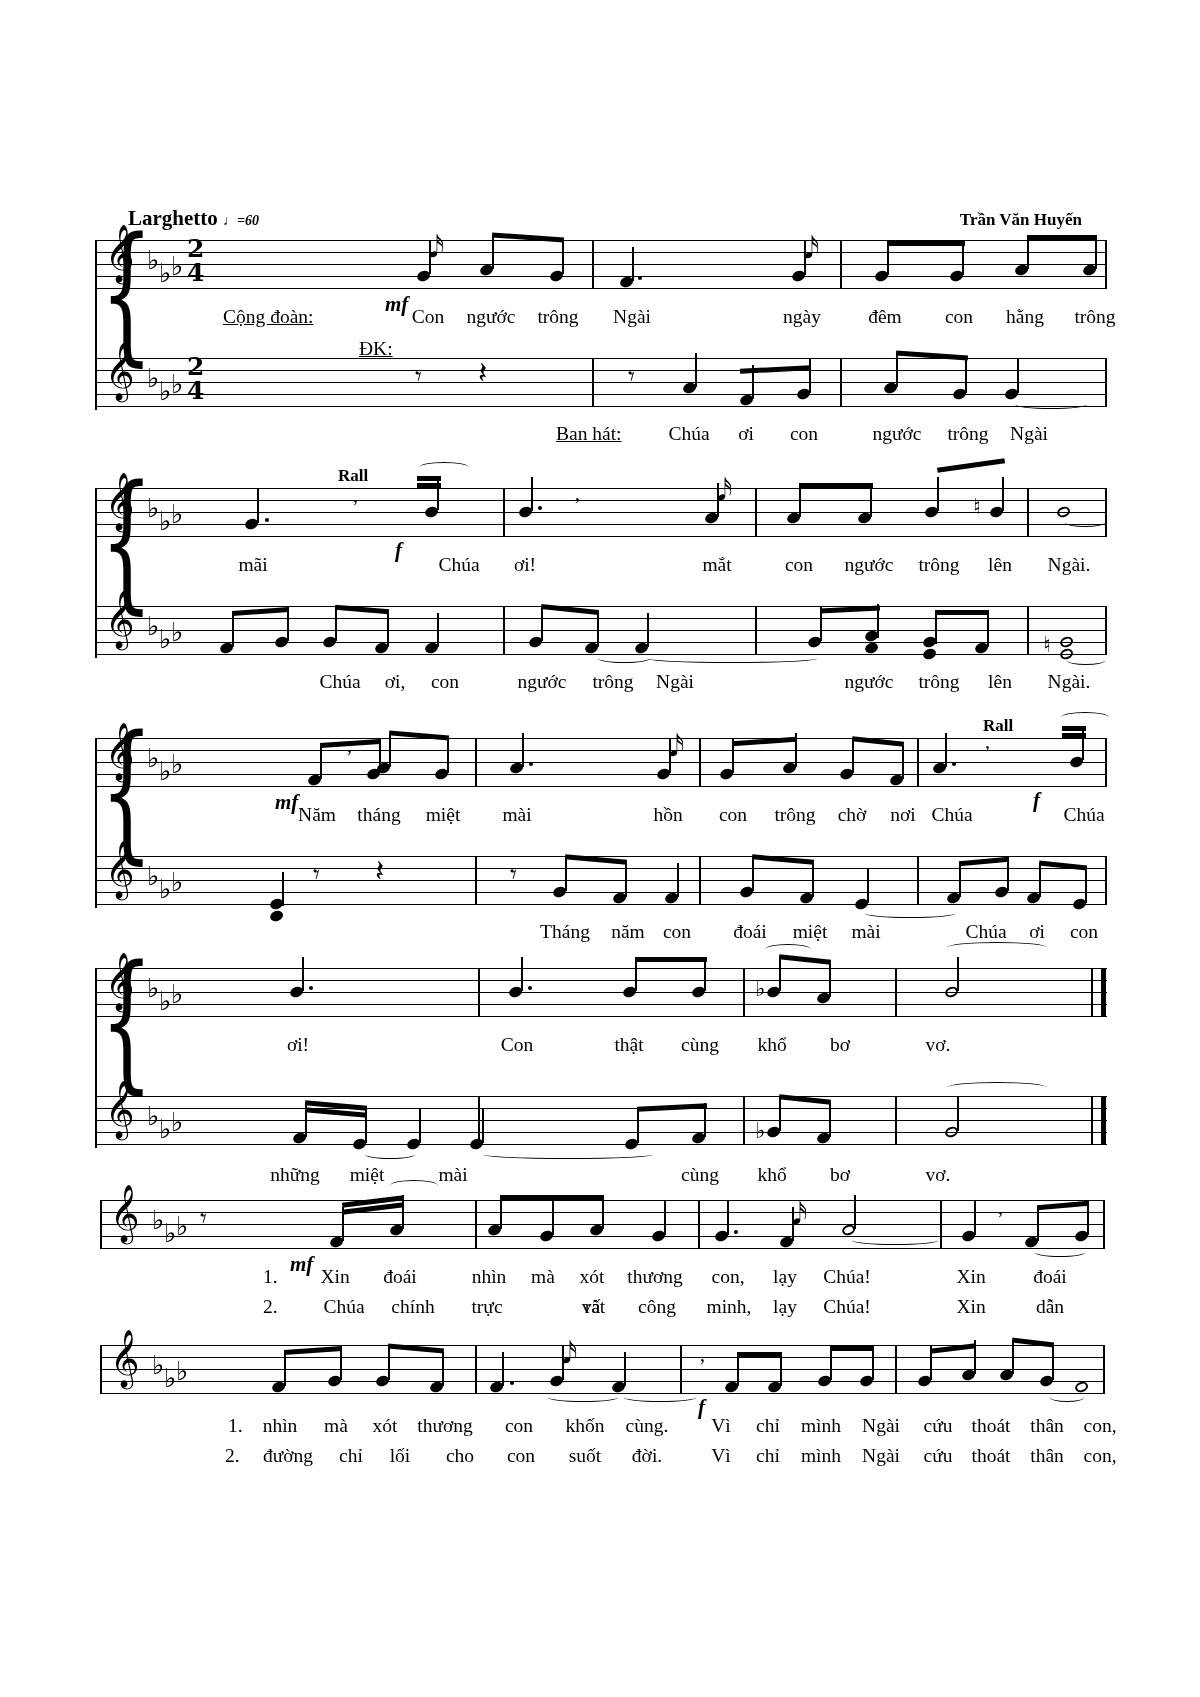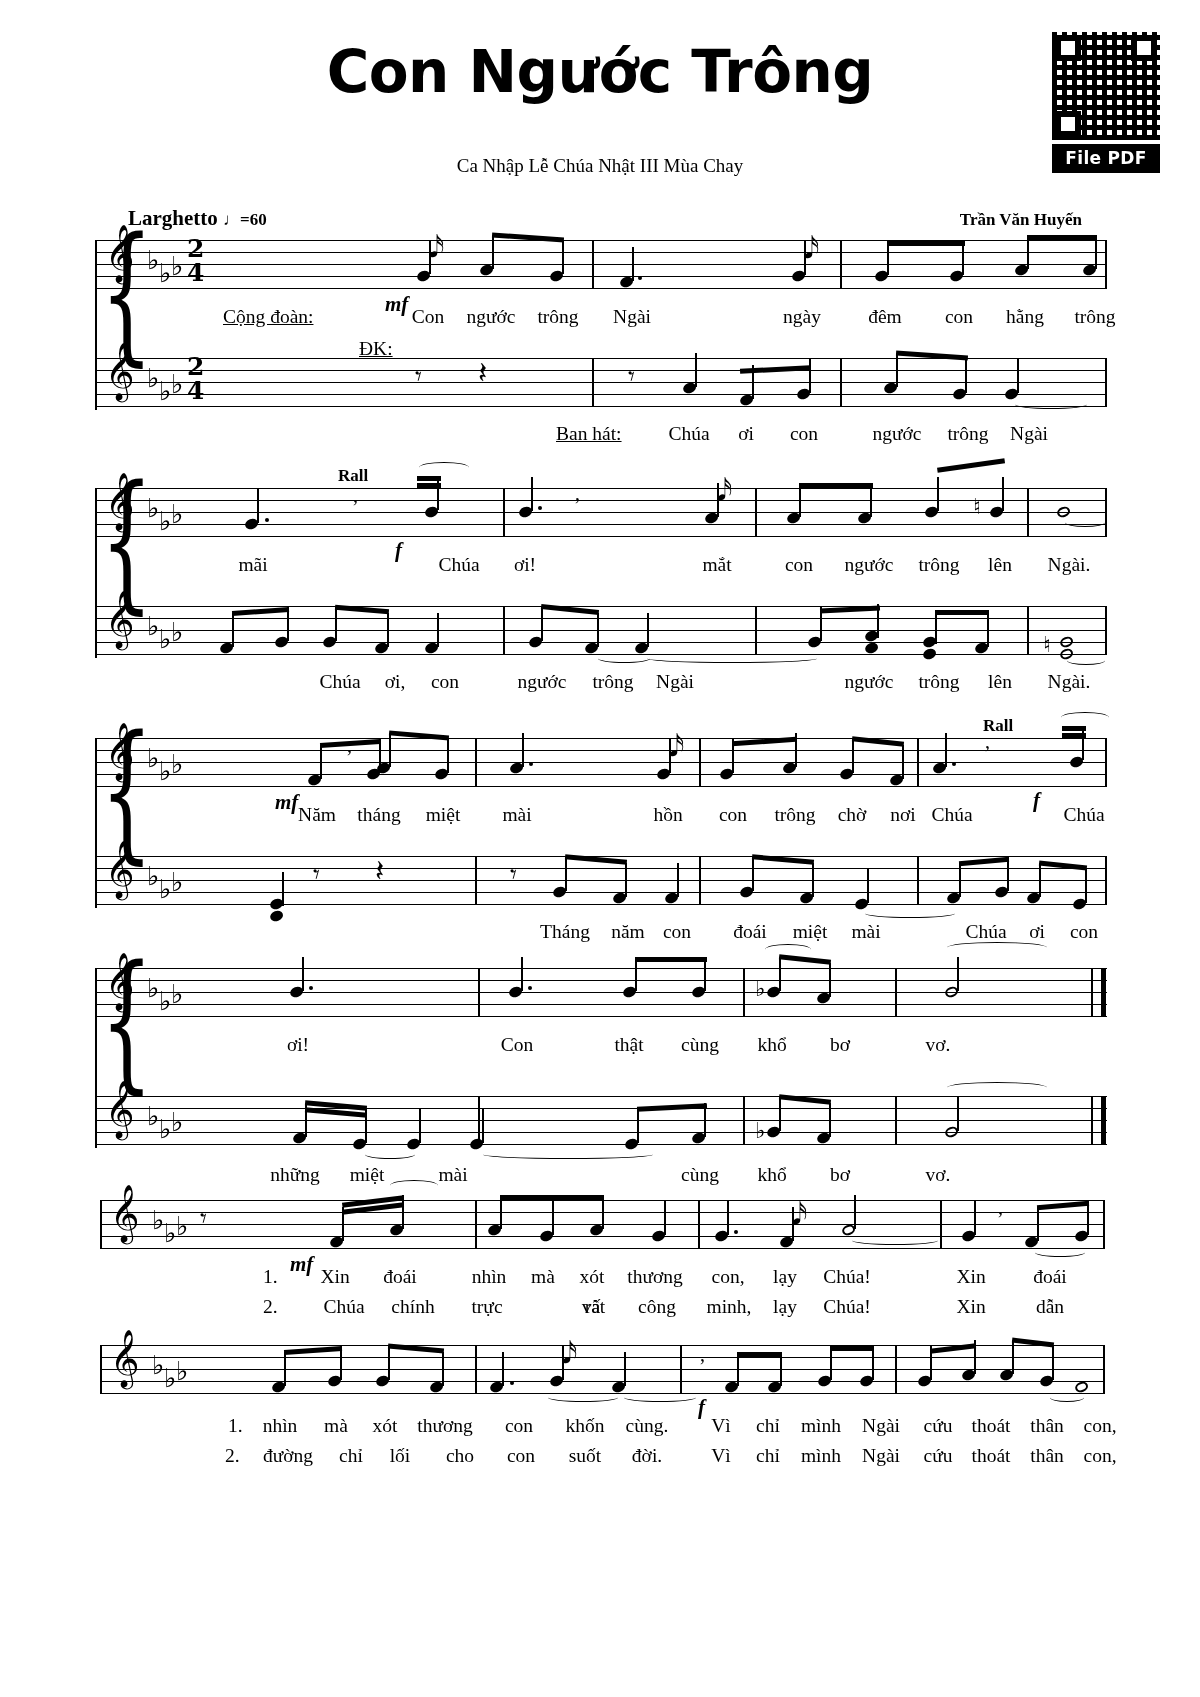--- a/index.html
+++ b/index.html
@@ -52,22 +52,23 @@
     font-size: 19px;
   }
   .tempo {
     position: absolute;
     top: 206px;
     left: 128px;
     font-weight: bold;
     font-size: 21px;
   }
   .tempo .note-eq {
-    font-size: 17px;
+    font-size: 14px;
     font-weight: bold;
+    font-style: italic;
   }
   .composer {
     position: absolute;
     top: 210px;
     right: 118px;
     font-weight: bold;
     font-size: 17px;
   }
 
   
@@ -293,35 +294,27 @@
   }
   .lyric.b { font-weight: normal; }
   .lyric.u { text-decoration: underline; }
   .lyric.left { transform: none; }
 </style>
 </head>
 <body>
 
 <div class="sheet">
 
-  <div class="title">Con Ngước Trông</div>
-  <div class="subtitle2">Ca Nhập Lễ Chúa Nhật III Mùa Chay</div>
 
   <div class="tempo">
     <span>Larghetto</span>
     <span class="note-eq">♩=60</span>
   </div>
   <div class="composer">Trần Văn Huyến</div>
 
-  <div class="qr-block">
-    <div class="qr-code">
-      <div class="qr-corner-bl"></div>
-    </div>
-    <div class="pdf-label">File PDF</div>
-  </div>
 
   <div class="system" style="top:240px; height:200px;">
     <div class="brace" style="top:-22px;">{</div>
     <div class="sysbar" style="top:0; height:170px;"></div>
 
     <div class="staff" style="position:absolute; top:0; left:0; width:1012px;">
       <div class="line"></div>
         <div class="line"></div>
         <div class="line"></div>
         <div class="line"></div>

